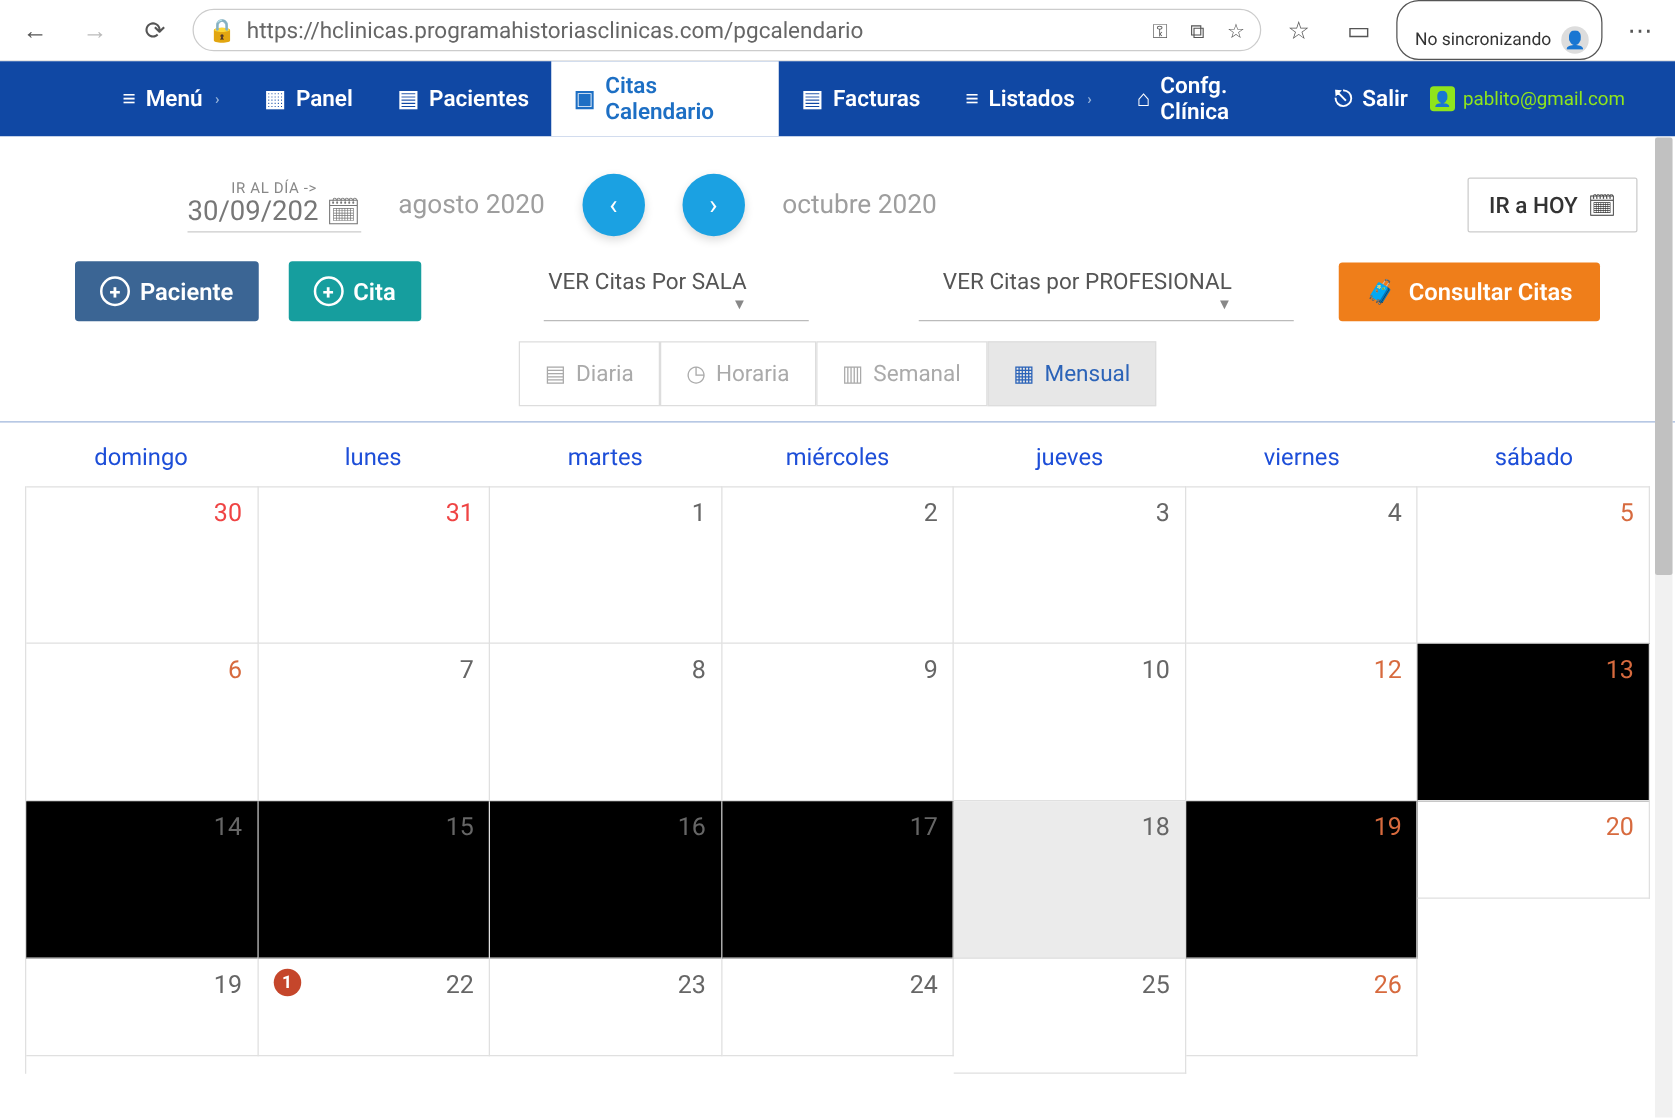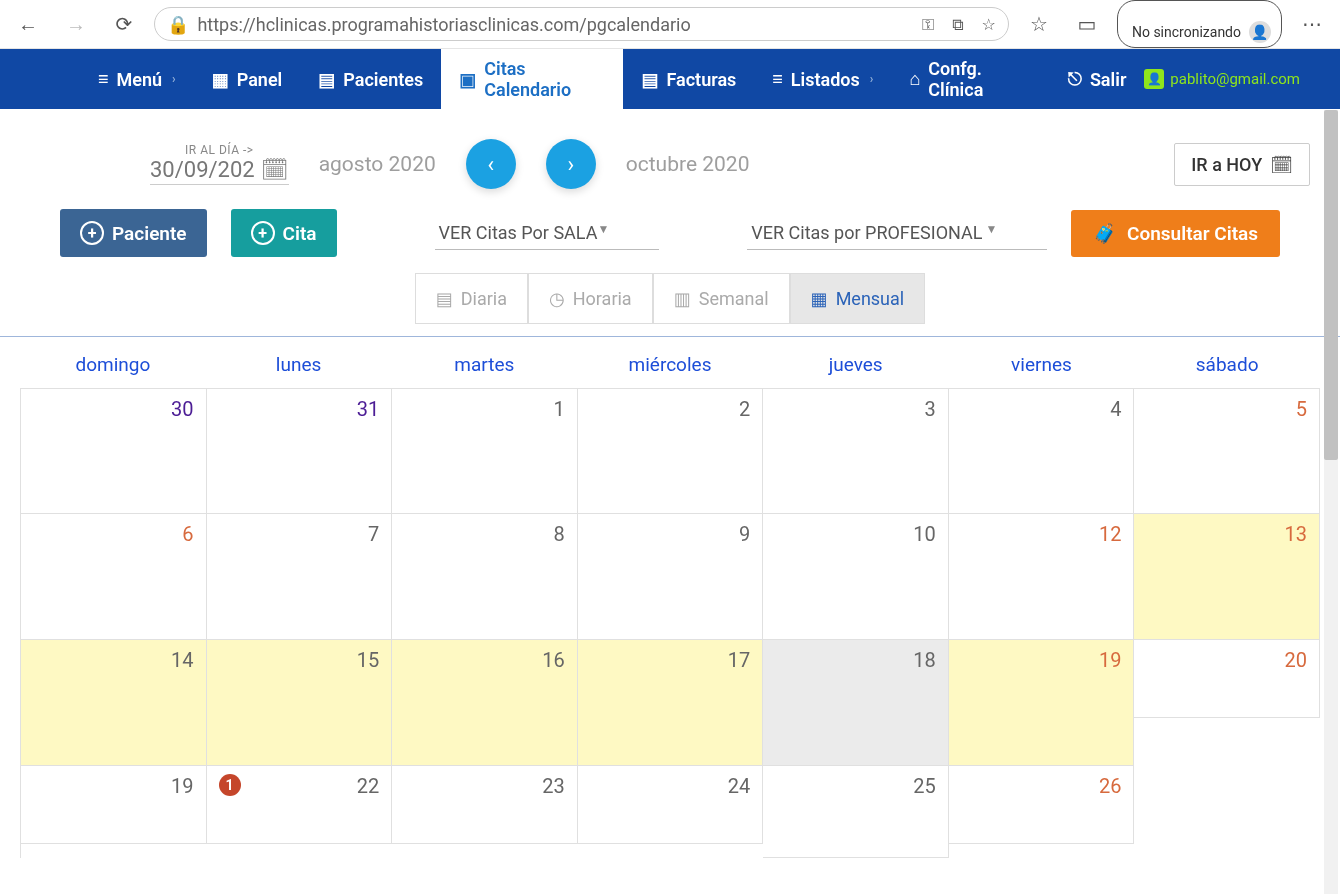--- a/index.html
+++ b/index.html
@@ -254,23 +254,24 @@
   font-size: 16px;
   font-weight: 700;
 }
 
 .filter-select {
   color: #555;
   font-size: 18px;
   border-bottom: 1px solid #bbb;
   padding: 6px 50px 6px 4px;
   display: flex;
-  align-items: flex-start;
+  align-items: flex-end;
   justify-content: space-between;
   min-width: 210px;
+  flex-direction: column;
 }
 
 .filter-select .chev {
   color: #888;
   font-size: 12px;
 }
 
 .consultar-btn {
   margin-left: auto;
   background: #ef7e1a;
@@ -343,37 +344,37 @@
   border-bottom: 1px solid #e0e0e0;
   padding: 8px 12px;
   position: relative;
 }
 
 .cal-cell.first-row {
   border-top: 1px solid #e0e0e0;
 }
 
 .cal-cell.shaded {
-  background: #fef9c3;
+  background: #000000;
 }
 
 .cal-cell.highlight {
   background: #ebebeb;
 }
 
 .day-num {
   position: absolute;
   top: 8px;
   right: 12px;
   font-size: 20px;
   color: #666;
 }
 
 .day-num.other-month {
-  color: #4c1d95;
+  color: #ef4444;
 }
 
 .day-num.weekend {
   color: #d76a3e;
 }
 
 .badge-dot {
   width: 22px;
   height: 22px;
   border-radius: 50%;

